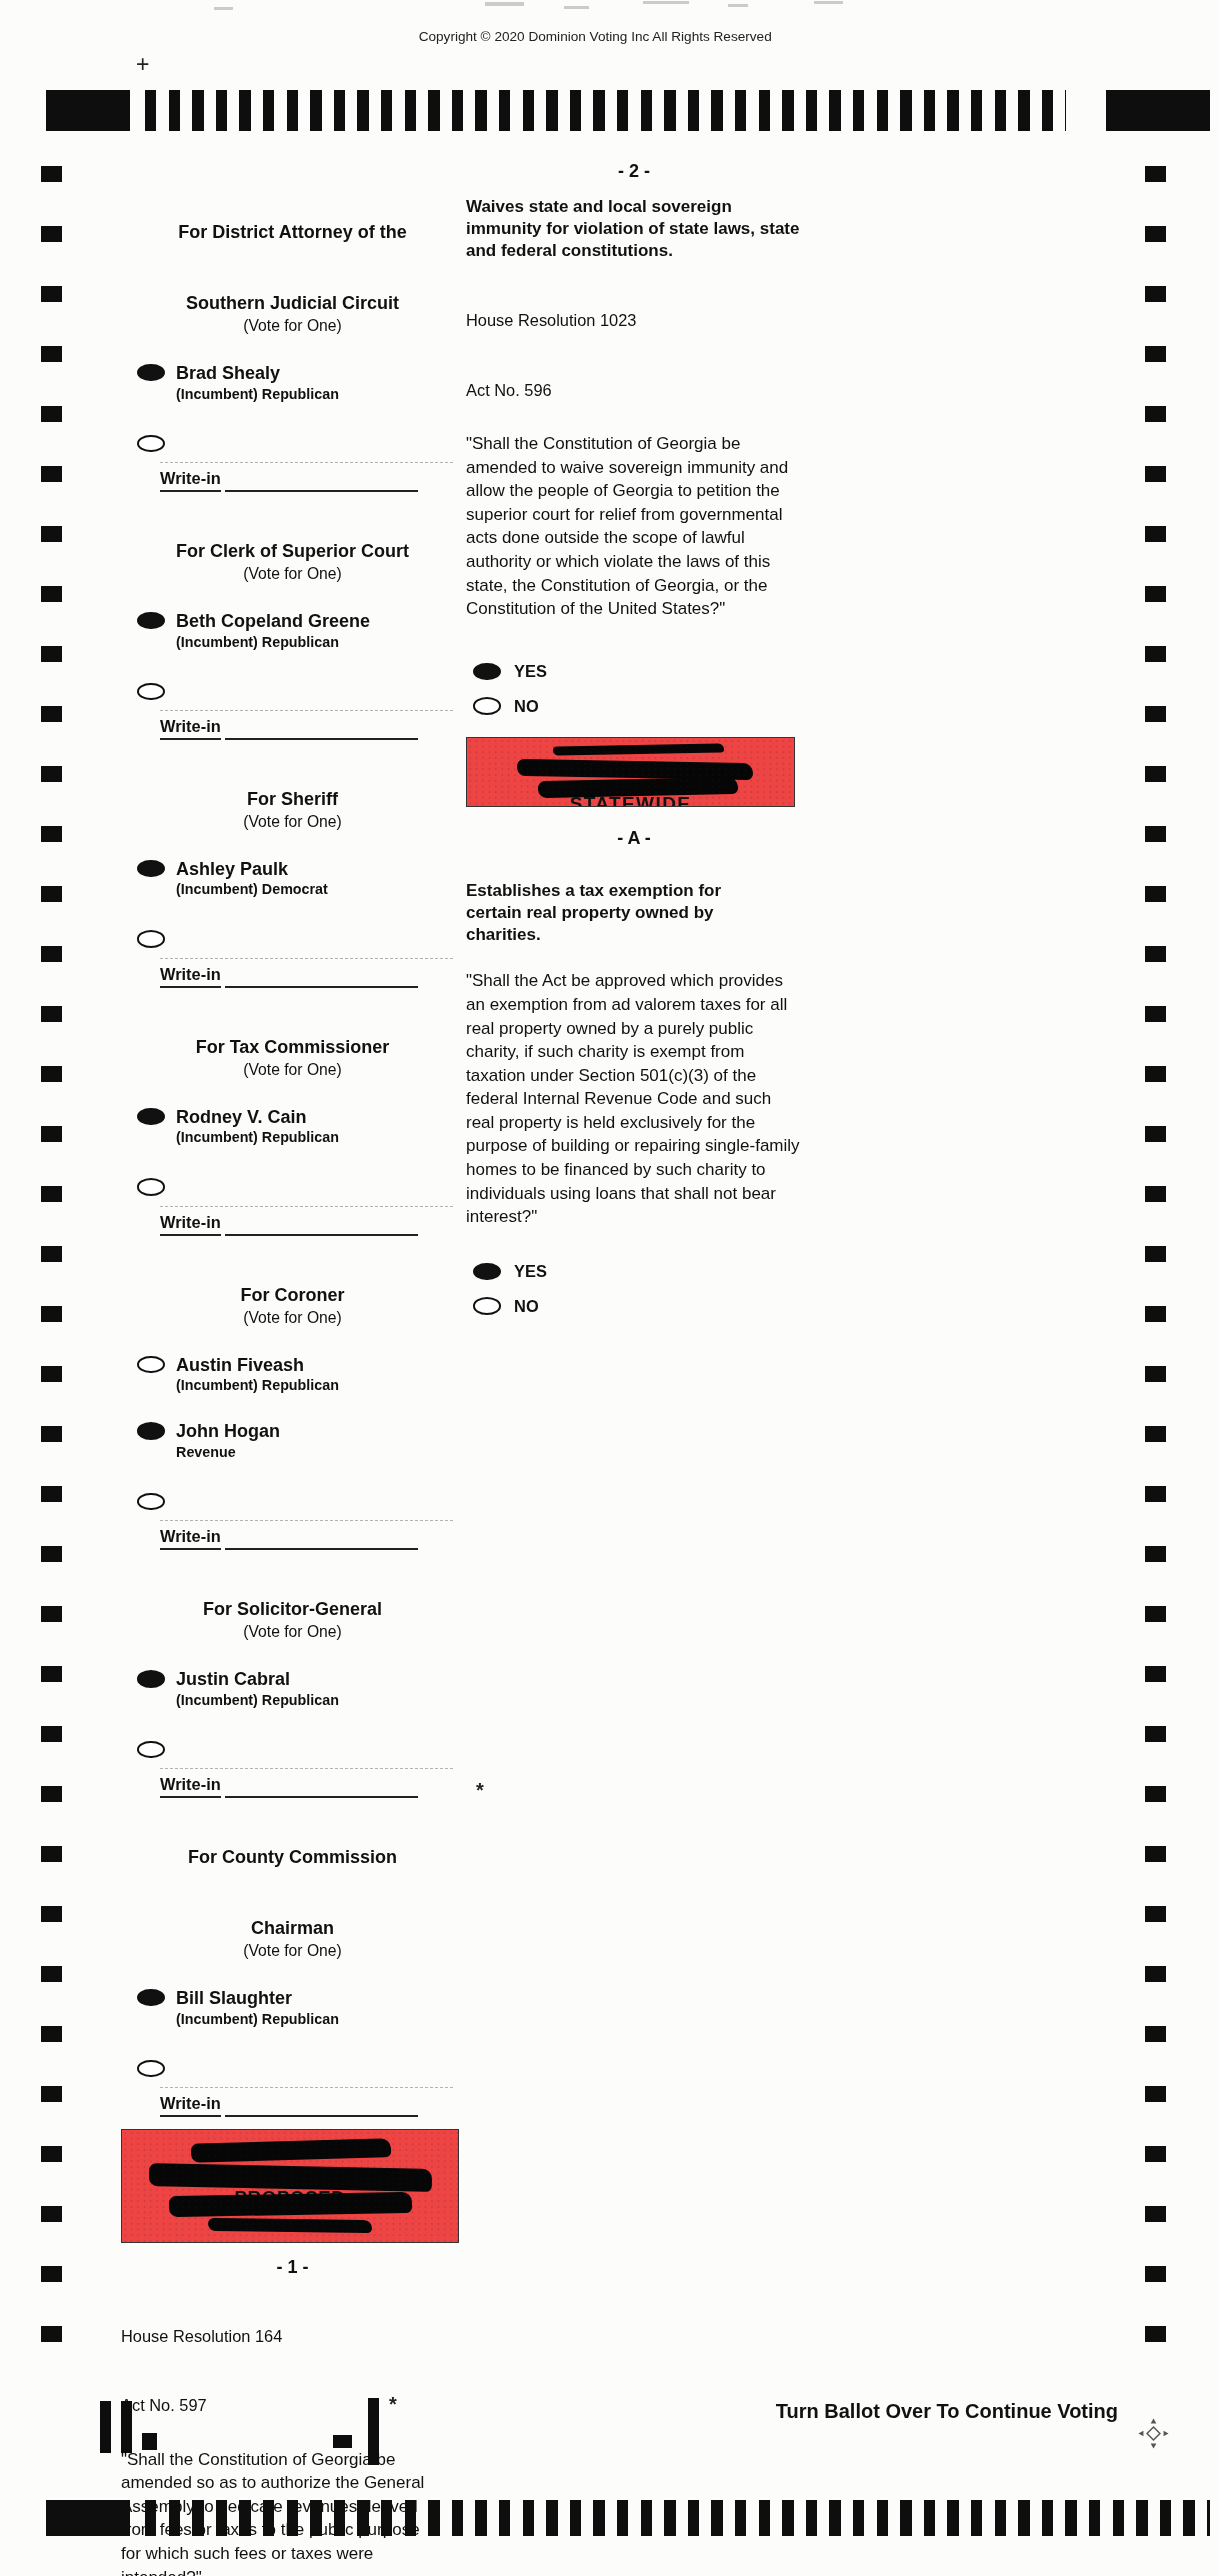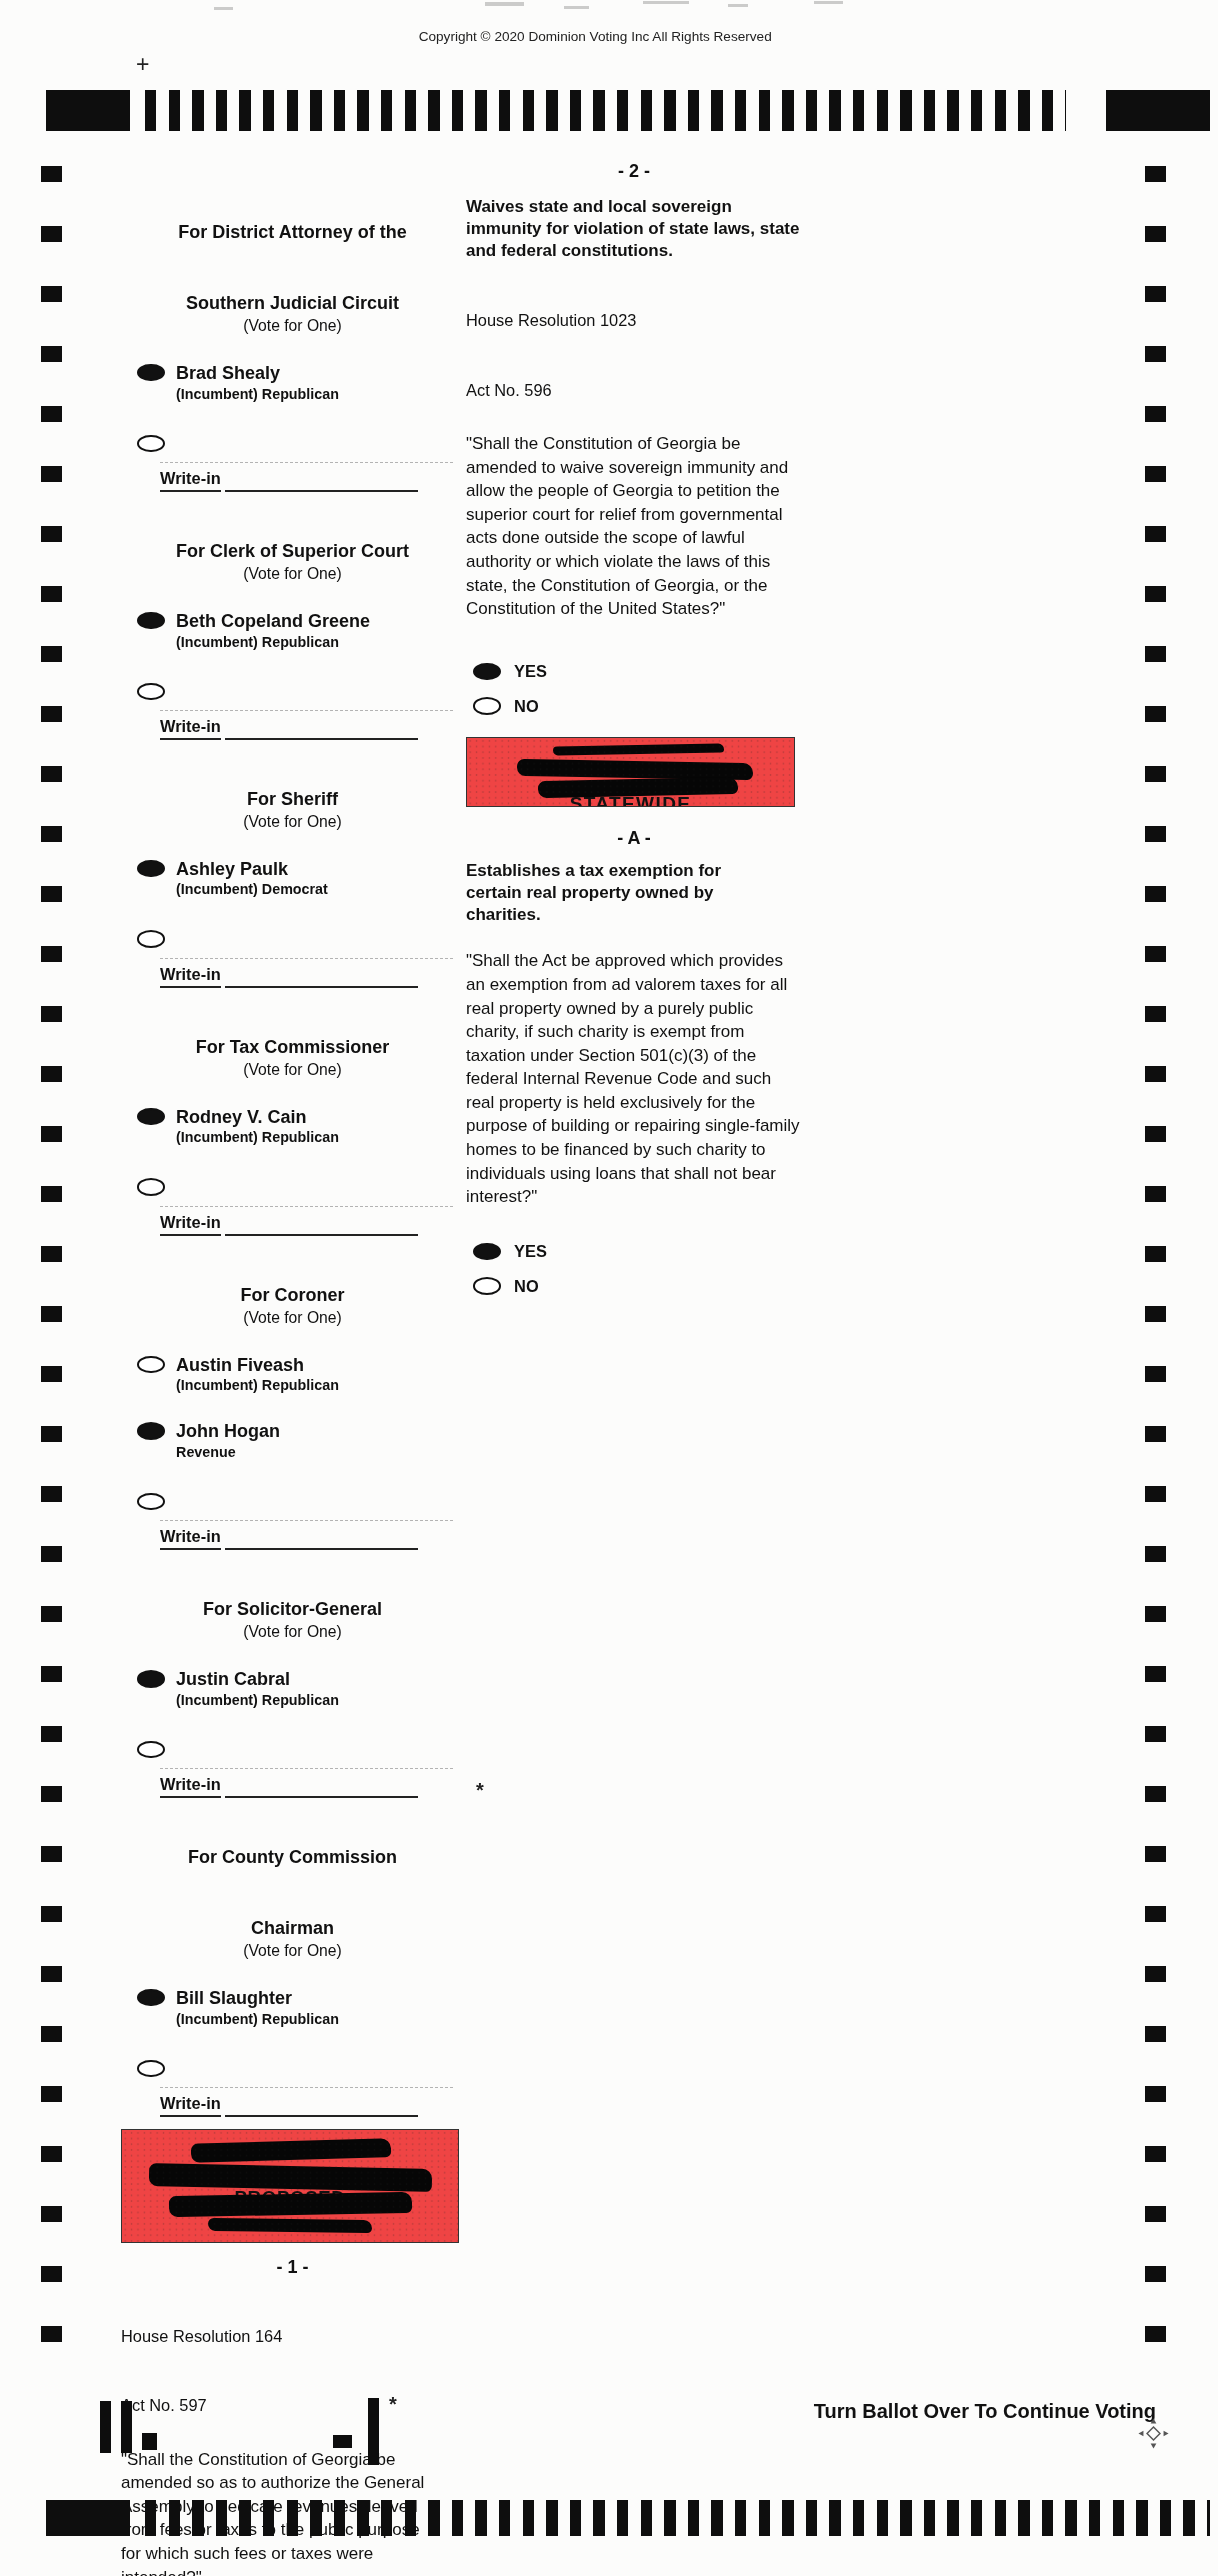--- a/index.html
+++ b/index.html
@@ -32,39 +32,39 @@
   .oval.filled{background:#111;}
   .cand-name{font-weight:bold;font-size:18px;display:block;line-height:19px;}
   .cand-detail{font-weight:bold;font-size:14.3px;display:block;margin-top:2.9px;}
   .writein{margin-top:10px;margin-left:39px;width:293px;}
   .wi-blank{border-top:1.4px dashed #b3b3b3;height:5.7px;width:100%;}
   .wi-row{display:flex;align-items:flex-end;width:88%;}
   .wi-label{font-weight:bold;font-size:16.4px;border-bottom:2.1px solid #222;padding-bottom:2.1px;}
   .wi-underline{flex:1;border-bottom:2.1px solid #222;height:8.6px;margin-left:4.3px;}
   
   .m-number{text-align:center;font-weight:bold;font-size:18px;margin-top:14.3px;}
-  .m-summary{font-weight:bold;font-size:17px;line-height:22px;margin-top:11px;}
+  .m-summary{font-weight:bold;font-size:17px;line-height:22px;margin-top:31px;}
   .m-refs{margin-top:33px;font-size:16.4px;line-height:21.4px;}
   .m-question{margin-top:31px;font-size:17px;line-height:23.6px;}
   .vote-row{display:flex;align-items:center;gap:13px;margin-top:39px;margin-left:7.1px;}
   .vote-row.second{margin-top:15.7px;}
   .vote-label{font-weight:bold;font-size:16.4px;text-align:right;}
   .col-right .measure:first-child .m-number{margin-top:0;}
   
   .redact{position:relative;border:1.4px solid #333;overflow:hidden;background:#ef4444;}
   .redact1{margin-top:11.4px;width:336px;height:112px;}
   .redact2{margin-top:21.4px;width:327px;height:68px;}
   .redact-text{text-align:center;font-weight:bold;font-size:18.6px;line-height:30px;padding-top:5.7px;letter-spacing:0.7px;}
   .redact-text2{text-align:center;font-weight:bold;font-size:19px;line-height:27px;padding-top:4.3px;letter-spacing:1.4px;}
   .scrib{position:absolute;background:#060606;border-radius:7.1px 10px 5.7px 8.6px;}
   .noise{position:absolute;inset:0;background-image:radial-gradient(#222 0.9px,transparent 1.1px);background-size:6.4px 5.7px;opacity:.22;}
   .asterisk{position:absolute;font-size:20px;font-weight:bold;color:#222;}
   
   .bm{position:absolute;background:#0d0d0d;}
-  .turn{position:absolute;left:728px;top:2400px;width:428px;text-align:right;font-weight:bold;font-size:20px;}
+  .turn{position:absolute;left:690px;top:2400px;width:428px;text-align:right;font-weight:bold;font-size:20px;}
   .crosshair{position:absolute;left:1137px;top:2417px;}
 </style>
 </head>
 <body>
 
 <div class="page">
 
   <div class="art" style="left:485px;top:2.1px;width:39px;height:3.6px"></div>
   <div class="art" style="left:564px;top:5.7px;width:25px;height:2.9px"></div>
   <div class="art" style="left:643px;top:0.7px;width:46px;height:3.6px"></div>

